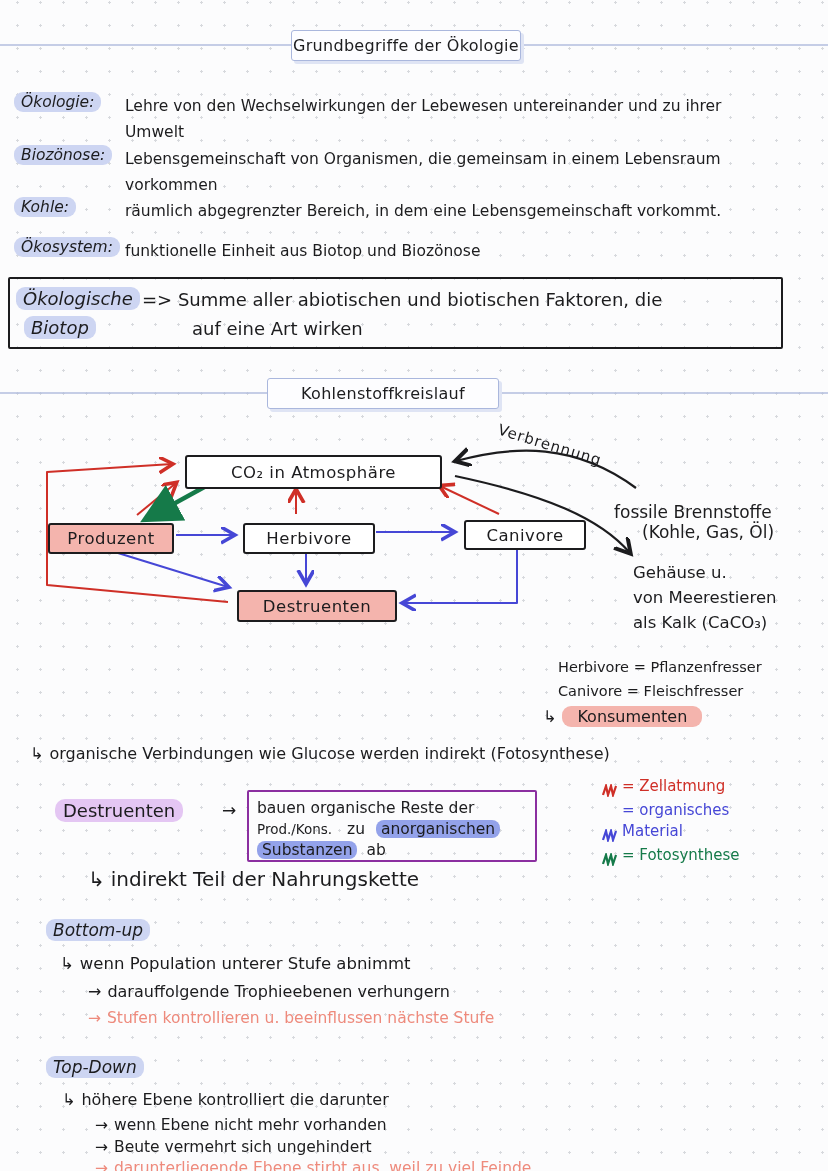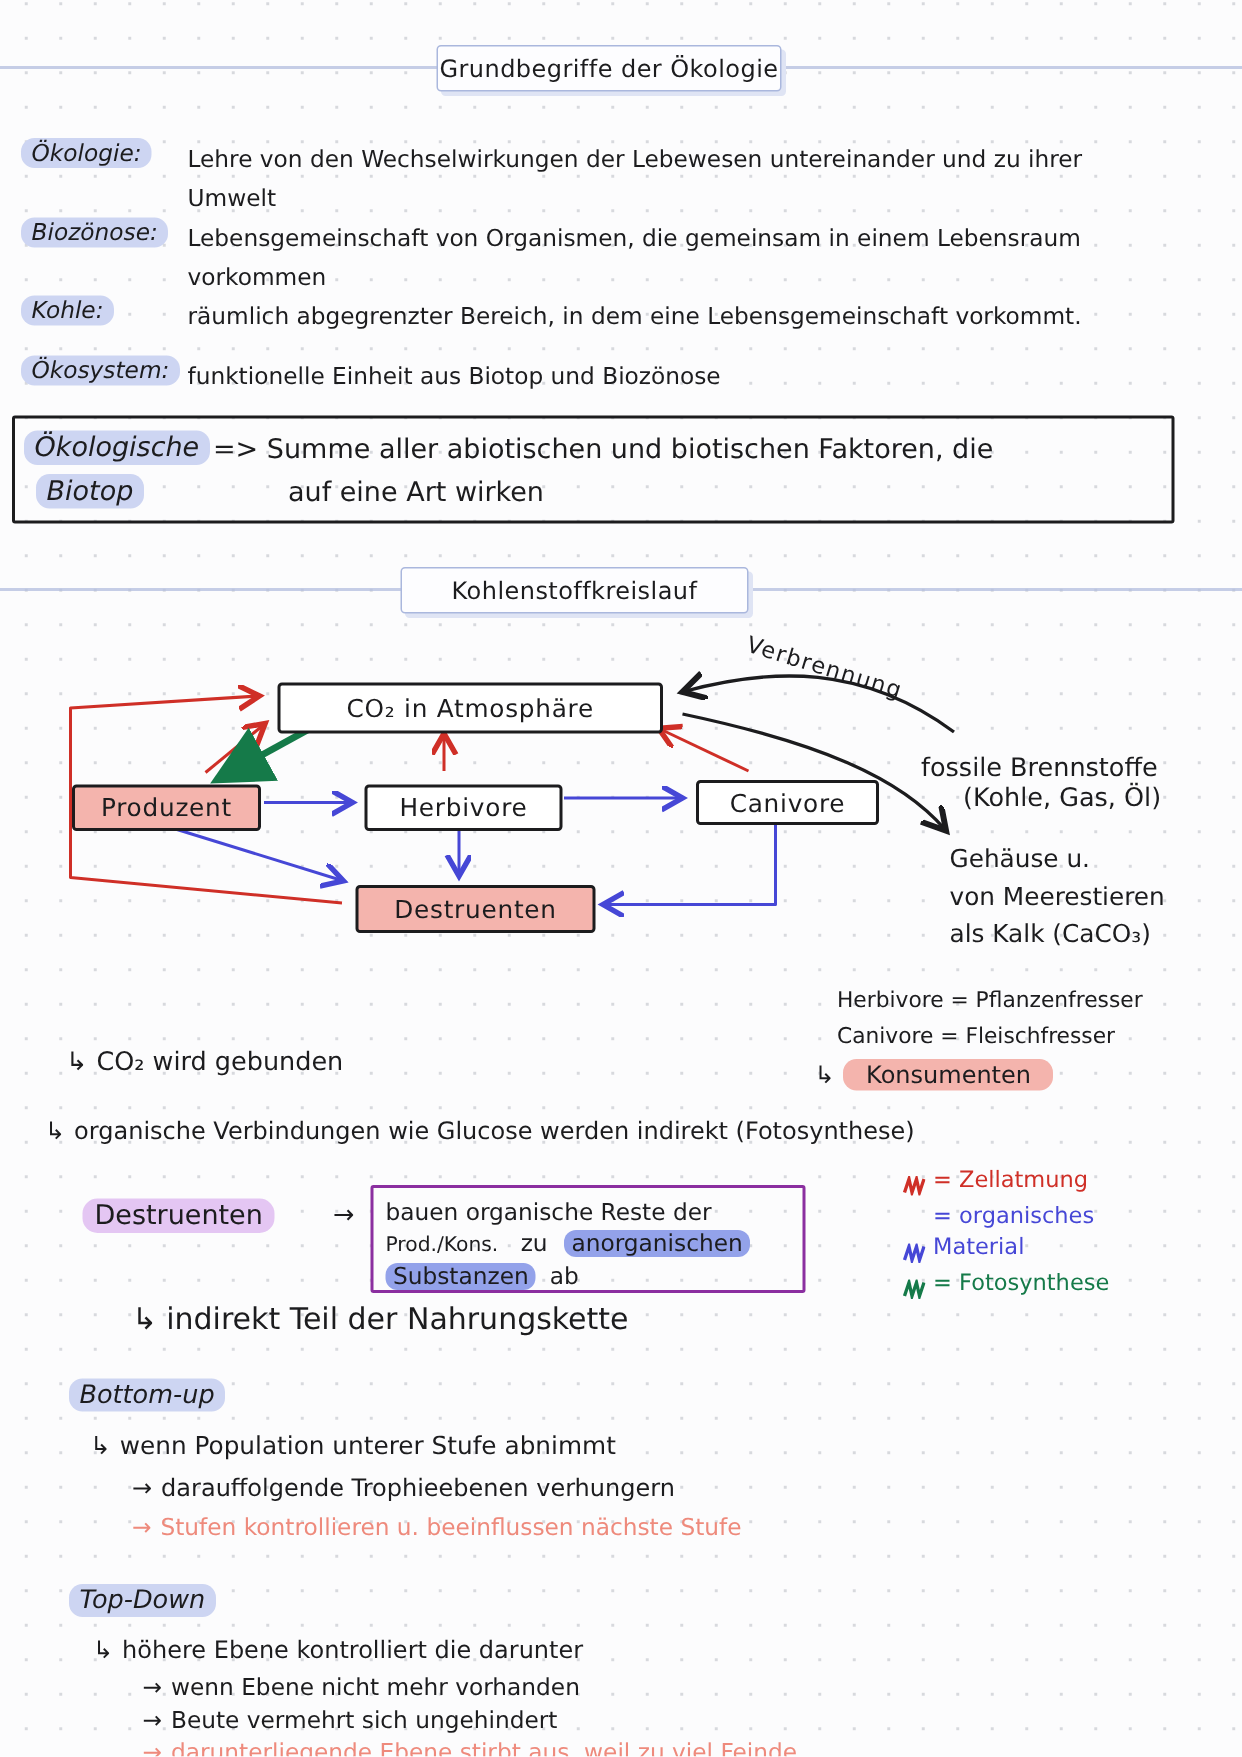--- a/index.html
+++ b/index.html
@@ -129,23 +129,20 @@
     <div>Gehäuse u.</div>
     <div>von Meerestieren</div>
     <div>als Kalk (CaCO₃)</div>
   </div>
 
   <div class="handnote" style="left:558px;top:656px;font-size:14.5px;">Herbivore = Pflanzenfresser</div>
   <div class="handnote" style="left:558px;top:680px;font-size:14.5px;">Canivore = Fleischfresser</div>
   <div class="handnote" style="left:543px;top:705px;font-size:16px;">
     <span class="hook">↳</span><span class="hl-pink">Konsumenten</span>
   </div>
-  <div class="handnote" style="left:44px;top:697px;font-size:17px;">
-    <span class="hook">↳</span><span>CO₂ wird gebunden</span>
-  </div>
   <div class="handnote" style="left:30px;top:742px;font-size:16px;width:790px;">
     <span class="hook">↳</span><span>organische Verbindungen wie Glucose werden indirekt (Fotosynthese)</span>
   </div>
 
   <div class="abs big" style="left:55px;top:800px;"><span class="hl-purple">Destruenten</span></div>
   <div class="abs" style="left:222px;top:800px;font-size:17px;">→</div>
   <div class="pbox">
     <div>bauen organische Reste der</div>
     <div>
       <span style="font-size:13.5px;">Prod./Kons.</span>

